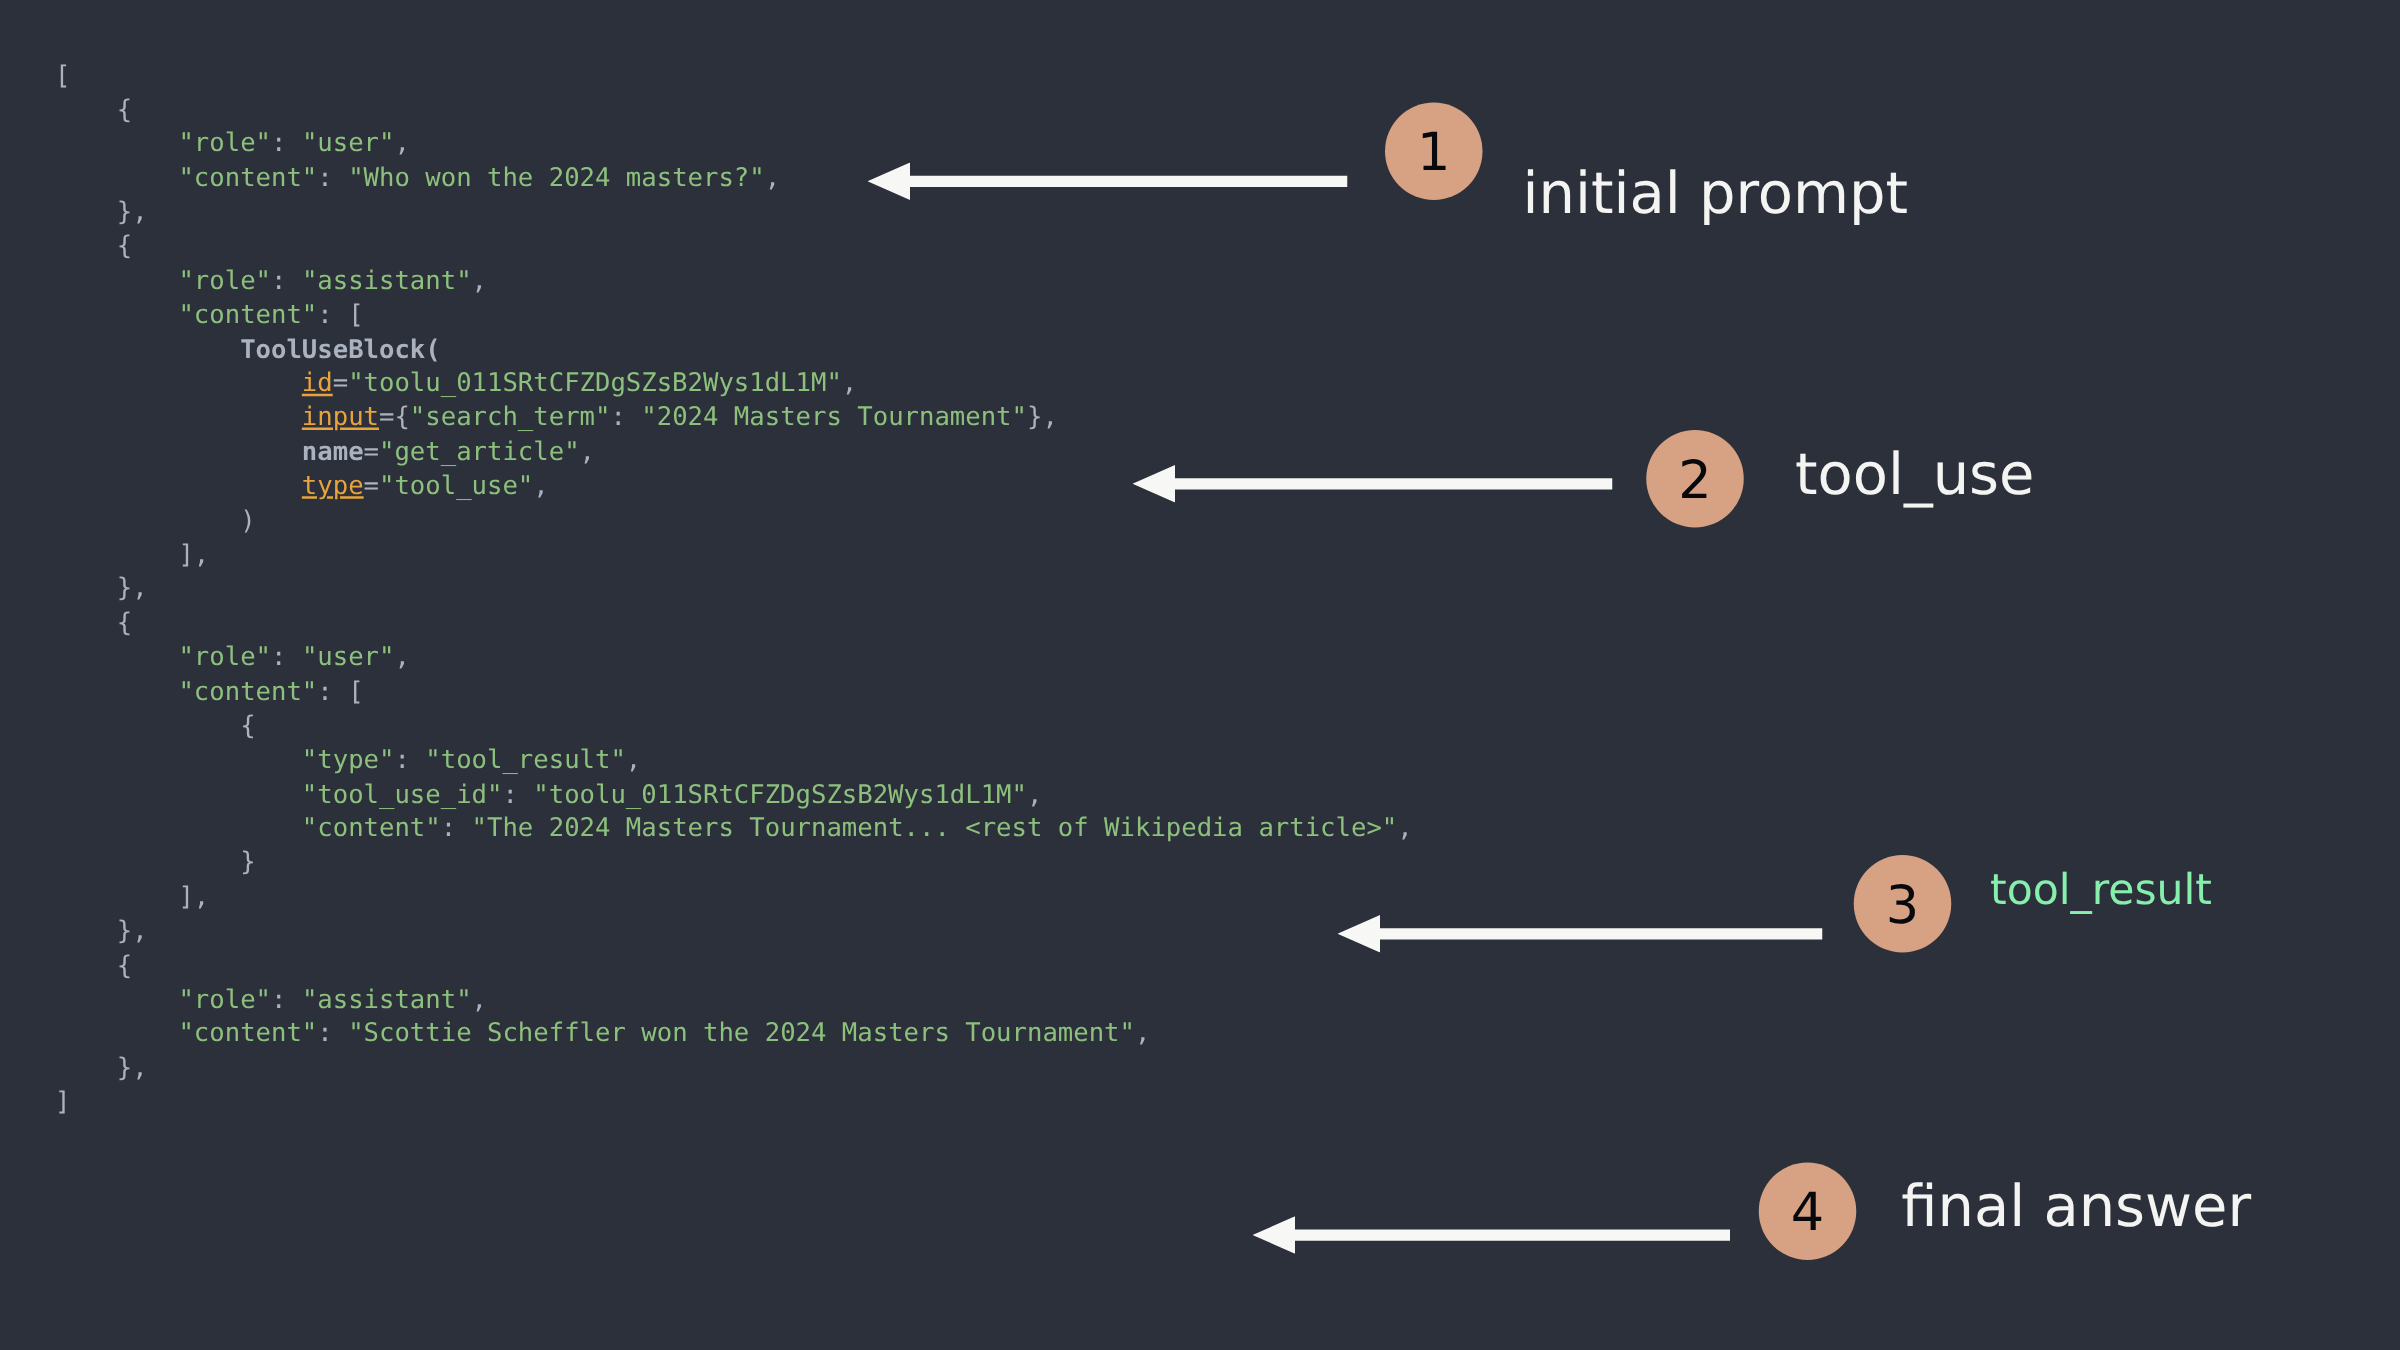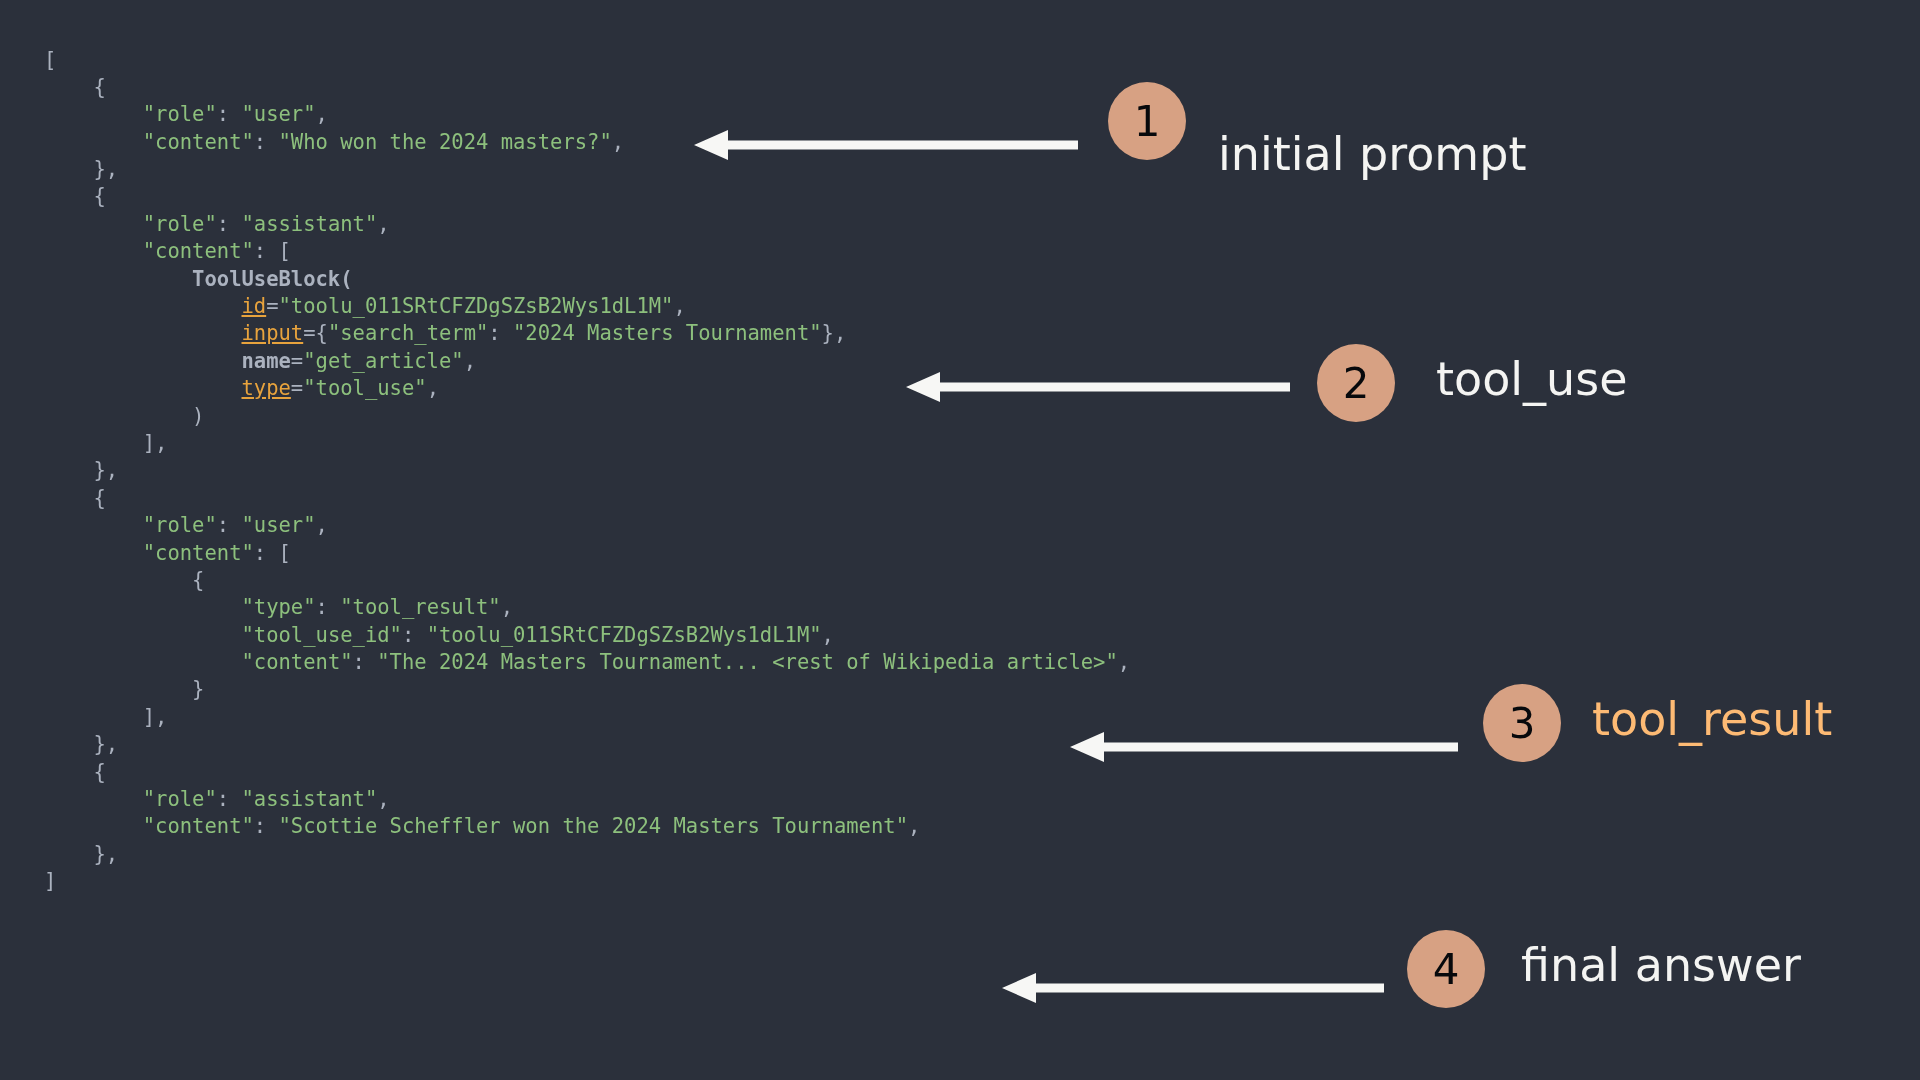--- a/index.html
+++ b/index.html
@@ -83,21 +83,21 @@
         </svg>
       </div>
       <div class="circle" style="left: 1317px; top: 344px; width: 78px; height: 78px; font-size: 42px; background: rgb(215, 161, 131); color: rgb(7, 9, 12);">2</div>
       <div class="annot-label" style="left: 1436px; top: 352px; font-size: 46px; color: rgb(244, 244, 242); text-align: right;">tool_use</div>
       <div class="arrow" style="left: 1070px; top: 732px;">
         <svg width="388" height="30" viewBox="0 0 388 30">
           <path d="M 0 15 L 34 0 L 34 10.5 L 388 10.5 L 388 19.5 L 34 19.5 L 34 30 Z" fill="#f7f7f5"></path>
         </svg>
       </div>
       <div class="circle" style="left: 1483px; top: 684px; width: 78px; height: 78px; font-size: 42px; background: rgb(215, 161, 131); color: rgb(7, 9, 12);">3</div>
-      <div class="annot-label" style="left: 1592px; top: 692px; font-size: 46px; color: #fdba74;">tool_result</div>
+      <div class="annot-label" style="left: 1592px; top: 692px; font-size: 34px; color: #86efac;">tool_result</div>
       <div class="arrow" style="left: 1002px; top: 973px;">
         <svg width="382" height="30" viewBox="0 0 382 30">
           <path d="M 0 15 L 34 0 L 34 10.5 L 382 10.5 L 382 19.5 L 34 19.5 L 34 30 Z" fill="#f7f7f5"></path>
         </svg>
       </div>
       <div class="circle" style="left: 1407px; top: 930px; width: 78px; height: 78px; font-size: 42px; background: rgb(215, 161, 131); color: rgb(7, 9, 12);">4</div>
       <div class="annot-label" style="left: 1521px; top: 938px; font-size: 46px; color: rgb(244, 244, 242);">final answer</div>
     </div>
 </div>
 

